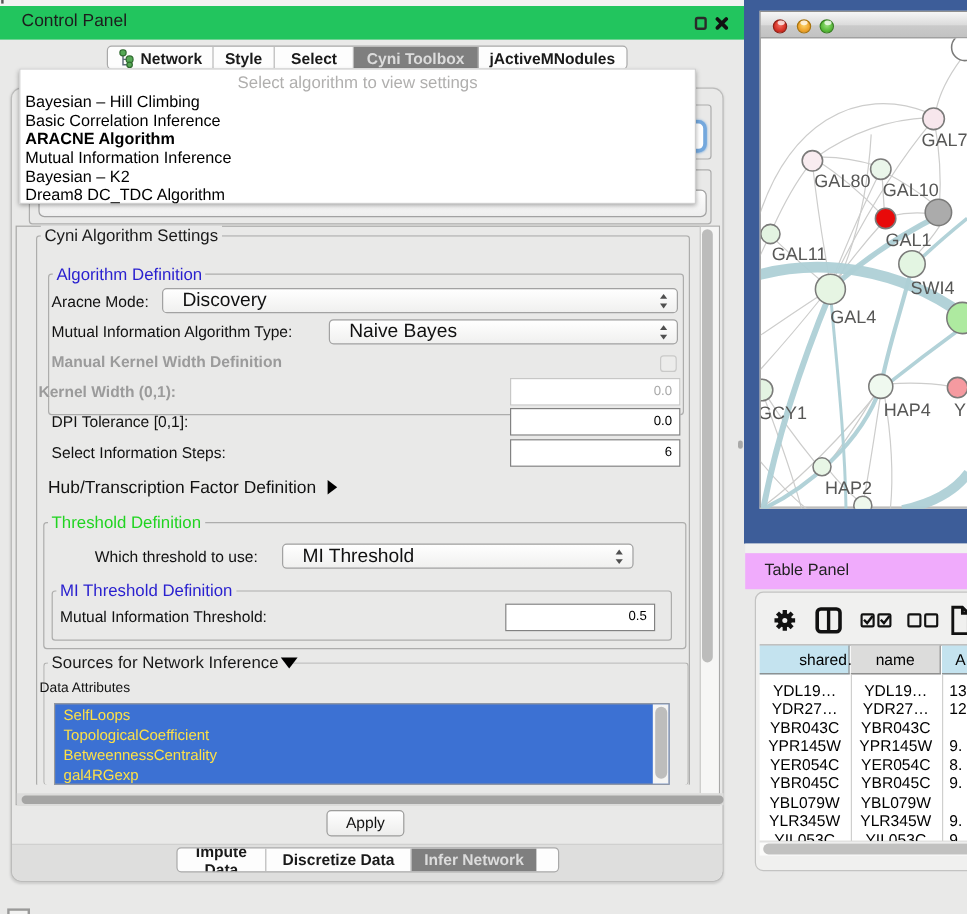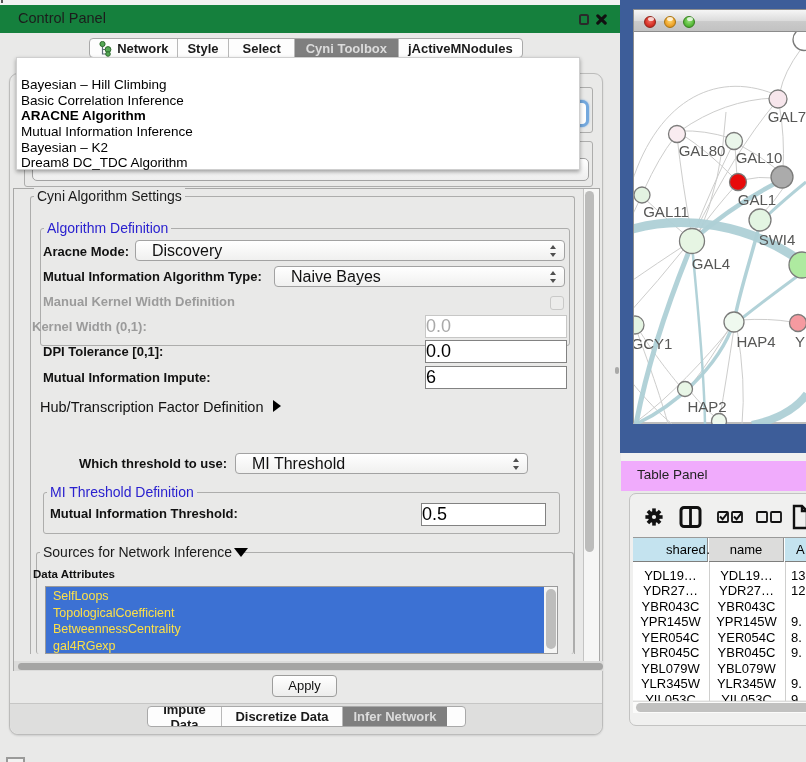--- a/index.html
+++ b/index.html
@@ -3,53 +3,53 @@
 <meta charset="utf-8">
 <style>
 * { margin:0; padding:0; box-sizing:border-box; }
 html,body { width:806px; height:762px; overflow:hidden; background:#e9e9e8;
   font-family:"Liberation Sans", sans-serif; }
 .abs { position:absolute; }
 #stage { position:relative; width:806px; height:762px; }
 
 
 #topstrip { left:0; top:0; width:621px; height:5px; background:#f2f2f1; }
-#titlebar { left:0; top:5px; width:621px; height:28px; background:#15803d; }
+#titlebar { left:0; top:5px; width:621px; height:28px; background:#22c55e; }
 #titlebar .t { position:absolute; left:18px; top:5px; font-size:14.5px; color:#1c1c1c; }
 #panel { left:9px; top:73px; width:594px; height:662px; border:1px solid #bcbcbb;
   border-radius:9px; background:#e9e9e8; box-shadow:0 1px 2px rgba(0,0,0,0.12); }
 
 
 .seg { position:absolute; display:flex; background:#fdfdfd; border:1px solid #a9a9a9;
   border-radius:4px; overflow:hidden; }
 .seg .s { font-size:13px; font-weight:bold; color:#1a1a1a; text-align:center;
   border-right:1px solid #b9b9b9; display:flex; align-items:center; justify-content:center; }
 .seg .s:last-child { border-right:none; }
 .seg .sel { background:#7f7f7f; color:#dcdcdc; }
 
 
 .gb { position:absolute; border:1px solid #adadac; border-radius:3px; }
 .gb .lg { position:absolute; top:-9px; left:3px; padding:0 3px; background:#e9e9e8;
   font-size:14px; color:#1a1a1a; white-space:nowrap; }
 .blue { color:#2a21cf !important; }
 .green { color:#21d421 !important; }
 
-.lbl { position:absolute; font-size:13px; font-weight:bold; color:#111; white-space:nowrap; }
+.lbl { position:absolute; font-size:13px; font-weight:normal; color:#111; white-space:nowrap; }
 .dlbl { position:absolute; font-size:13px; font-weight:bold; color:#9b9b9b; white-space:nowrap; }
 
 .combo { position:absolute; background:linear-gradient(#ffffff,#f0f0ef); border:1px solid #a2a2a2;
   border-radius:4px; font-size:16px; color:#111; line-height:19px; padding-left:16px; }
 .combo .ar { position:absolute; right:7px; top:4px; width:7px; height:12px; }
 .combo .ar:before { content:""; position:absolute; top:0; left:0; border-left:3.5px solid transparent;
   border-right:3.5px solid transparent; border-bottom:4.5px solid #4f4f4f; }
 .combo .ar:after { content:""; position:absolute; bottom:0; left:0; border-left:3.5px solid transparent;
   border-right:3.5px solid transparent; border-top:4.5px solid #4f4f4f; }
 
-.tf { position:absolute; background:#fff; border:1px solid #828282; font-size:18px;
-  color:#000; text-align:left; padding-right:6px; }
+.tf { position:absolute; background:#fff; border:1px solid #828282; font-size:11px;
+  color:#000; text-align:right; padding-right:6px;padding-left:41px; }
 .tfd { border:1px solid #c7c7c6; color:#a9a9a9; }
 
 
 #popup { left:16px; top:57px; width:564px; height:113px; background:#ffffff;
   border:1px solid #cfcfcf; box-shadow:0 2px 4px rgba(0,0,0,0.35); z-index:30; }
 #popup .ph { position:absolute; top:1.5px; left:0; width:100%; text-align:center;
   font-size:14px; color:#b0afae; }
 #popup .it { position:absolute; left:4px; font-size:13.5px; color:#000; white-space:nowrap; }
 
 
@@ -104,20 +104,21 @@
     <div class="s sel" style="width:104px;">Cyni Toolbox</div>
     <div class="s" style="width:124px;">jActiveMNodules</div>
   </div>
 
   <div class="gb" style="left:24px;top:87px;width:569px;height:46px;"></div>
   <div class="abs" style="left:32px;top:100px;width:557px;height:27px;border:3px solid #74a8dd;border-radius:7px;background:#fff;box-shadow:0 0 2px #74a8dd;"></div>
   <div class="gb" style="left:24px;top:141px;width:569px;height:46px;"></div>
   <div class="abs" style="left:32px;top:158px;width:557px;height:23px;border:1px solid #a2a2a2;border-radius:5px;background:linear-gradient(#fff,#eee);"></div>
 
   <div class="abs" id="popup">
+    <div class="ph">Select algorithm to view settings</div>
     <div class="it" style="top:19px;">Bayesian – Hill Climbing</div>
     <div class="it" style="top:34.5px;">Basic Correlation Inference</div>
     <div class="it" style="top:50px;font-weight:bold;">ARACNE Algorithm</div>
     <div class="it" style="top:66px;">Mutual Information Inference</div>
     <div class="it" style="top:81.5px;">Bayesian – K2</div>
     <div class="it" style="top:97px;">Dream8 DC_TDC Algorithm</div>
   </div>
 
   <div class="abs" style="left:13px;top:188px;width:587px;height:483px;border:1px solid #a8a8a7;background:#e9e9e8;"></div>
 
@@ -137,26 +138,29 @@
   <div class="lbl" style="left:43px;top:244px;">Aracne Mode:</div>
   <div class="combo" style="left:135px;top:240px;width:430px;height:21px;">Discovery<span class="ar"></span></div>
   <div class="lbl" style="left:43px;top:269px;">Mutual Information Algorithm Type:</div>
   <div class="combo" style="left:274px;top:266px;width:291px;height:21px;">Naive Bayes<span class="ar"></span></div>
   <div class="dlbl" style="left:43px;top:294px;">Manual Kernel Width Definition</div>
   <div class="abs" style="left:550px;top:296px;width:14px;height:14px;border:1px solid #c9c9c8;border-radius:3px;background:#ececeb;"></div>
   <div class="dlbl" style="left:32px;top:319px;">Kernel Width (0,1):</div>
   <div class="tf tfd" style="left:425px;top:315px;width:142px;height:23px;line-height:21px;">0.0</div>
   <div class="lbl" style="left:43px;top:344px;">DPI Tolerance [0,1]:</div>
   <div class="tf" style="left:425px;top:340px;width:142px;height:23px;line-height:21px;">0.0</div>
-  <div class="lbl" style="left:43px;top:370px;">Mutual Information Impute:</div>
+  <div class="lbl" style="left:43px;top:370px;">Select Information Steps:</div>
   <div class="tf" style="left:425px;top:366px;width:142px;height:23px;line-height:21px;">6</div>
 
   <div class="lbl" style="left:40px;top:399px;font-weight:normal;font-size:14.5px;">Hub/Transcription Factor Definition</div>
   <div class="abs" style="left:273px;top:400px;width:0;height:0;border-top:6px solid transparent;border-bottom:6px solid transparent;border-left:8px solid #000;"></div>
 
+  <div class="gb" style="left:36px;top:435px;width:536px;height:106px;">
+    <div class="lg green">Threshold Definition</div>
+  </div>
   <div class="lbl" style="left:79px;top:456px;">Which threshold to use:</div>
   <div class="combo" style="left:235px;top:453px;width:293px;height:21px;">MI Threshold<span class="ar"></span></div>
   <div class="gb" style="left:43px;top:492px;width:517px;height:42px;">
     <div class="lg blue">MI Threshold Definition</div>
   </div>
   <div class="lbl" style="left:50px;top:506px;">Mutual Information Threshold:</div>
   <div class="tf" style="left:421px;top:503px;width:125px;height:23px;line-height:21px;">0.5</div>
 
   <div class="gb" style="left:36px;top:552px;width:538px;height:102px;border-bottom:none;">
     <div class="lg">Sources for Network Inference &nbsp;</div>

